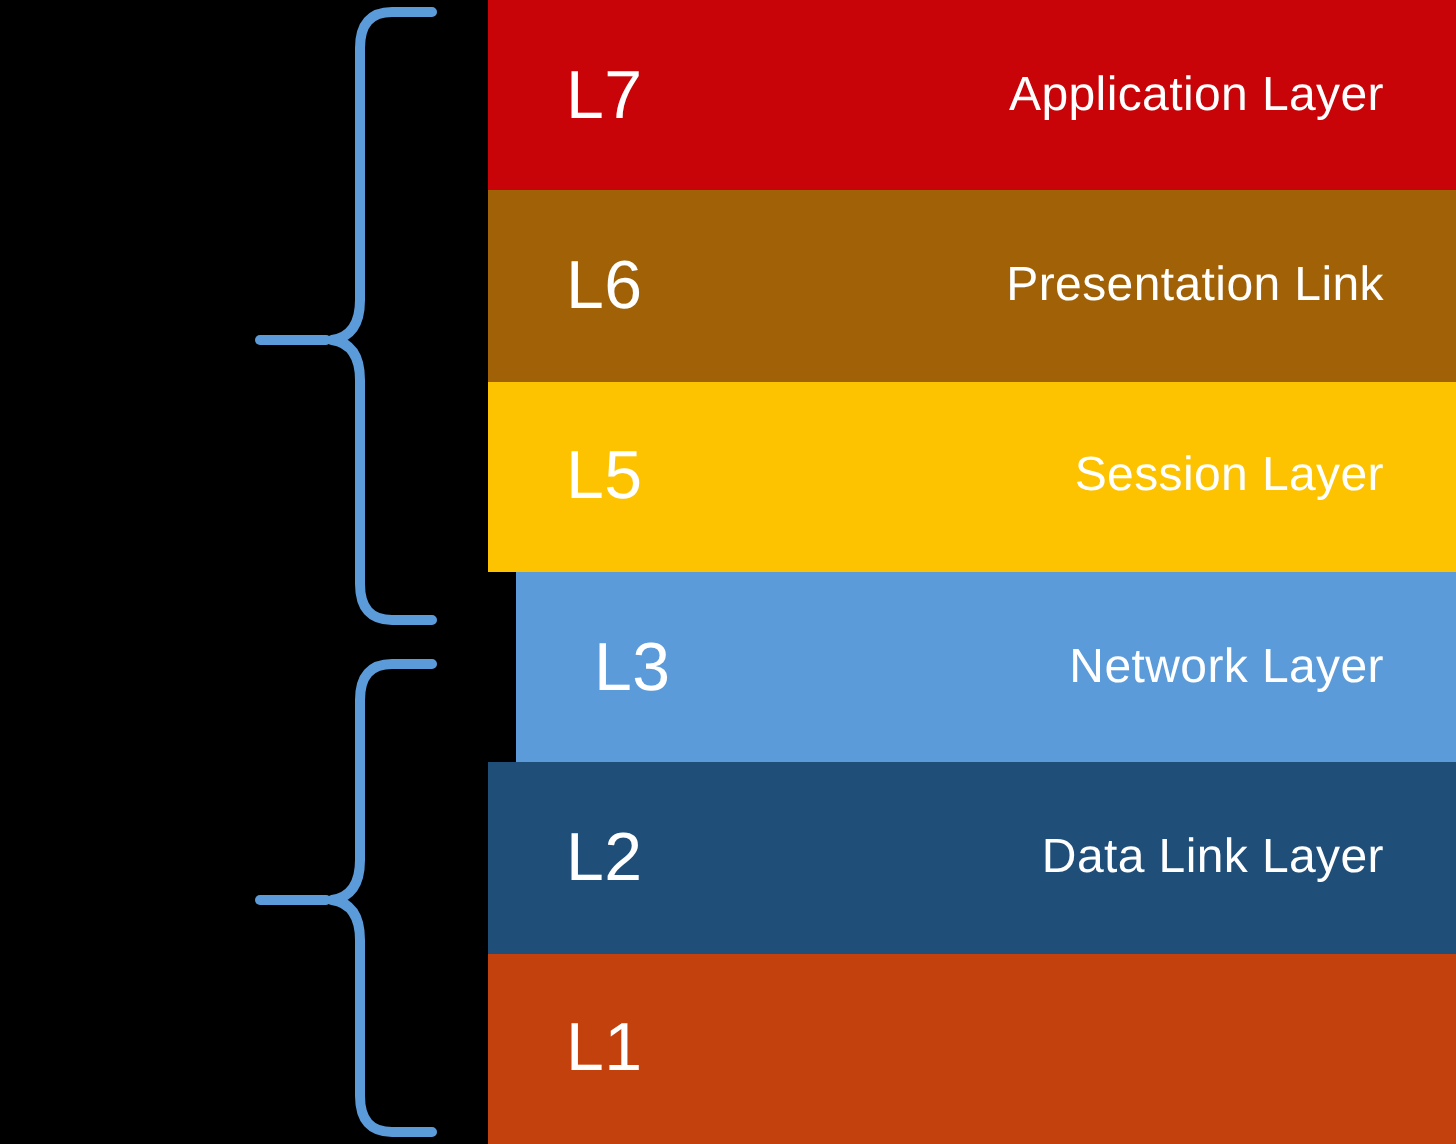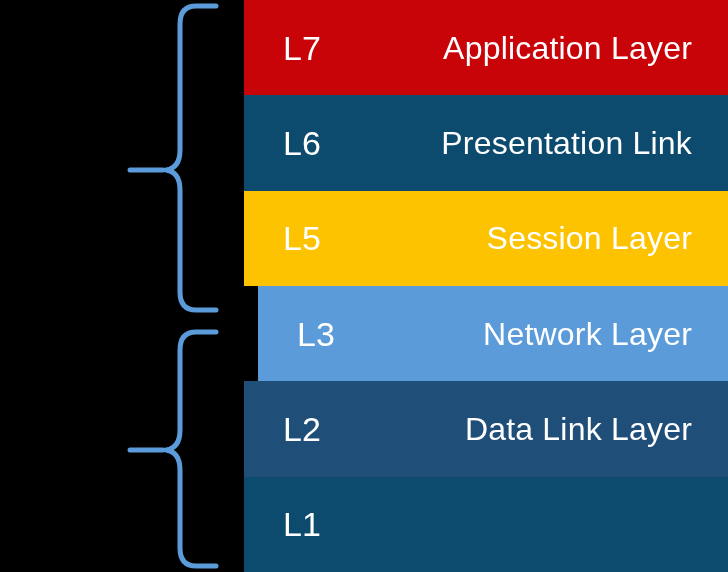--- a/index.html
+++ b/index.html
@@ -48,21 +48,21 @@
   }
   .layer-code {
     color: #ffffff;
     font-size: 34px;
     line-height: 1;
     letter-spacing: 0.2px;
     white-space: nowrap;
   }
   .layer-name {
     color: #ffffff;
-    font-size: 32px;
+    font-size: 24px;
     line-height: 1;
     letter-spacing: 0.2px;
     white-space: nowrap;
     margin-left: auto;
   }
 </style>
 </head>
 <body>
 
 <div id="osi-diagram" style="background: rgb(0, 0, 0);">
@@ -94,39 +94,39 @@
     <line x1="163" y1="450" x2="130" y2="450" stroke="#5B9BD9" stroke-width="5" stroke-linecap="round"></line>
   </svg>
 
   <div id="layer-stack">
 
     <div class="layer-row" style="background-color: rgb(200, 4, 8);">
       <span class="layer-code">L7</span>
       <span class="layer-name">Application Layer</span>
     </div>
 
-    <div class="layer-row" style="background-color: #0c4a6e;">
+    <div class="layer-row" style="background-color: #a16207;">
       <span class="layer-code">L6</span>
       <span class="layer-name">Presentation Link</span>
     </div>
 
     <div class="layer-row" style="background-color: rgb(253, 195, 0); gap: 20px;">
       <span class="layer-code">L5</span>
       <span class="layer-name">Session Layer</span>
     </div>
 
 
     <div class="layer-row" style="background-color: rgb(91, 155, 217); margin-left: 14px;">
       <span class="layer-code">L3</span>
       <span class="layer-name">Network Layer</span>
     </div>
 
     <div class="layer-row" style="background-color: rgb(31, 78, 121); gap: 28px;">
       <span class="layer-code">L2</span>
       <span class="layer-name">Data Link Layer</span>
     </div>
 
-    <div class="layer-row" style="background-color: #0c4a6e;">
+    <div class="layer-row" style="background-color: #c2410c;">
       <span class="layer-code">L1</span>
     </div>
 
   </div>
 </div>
 
 </body></html>

